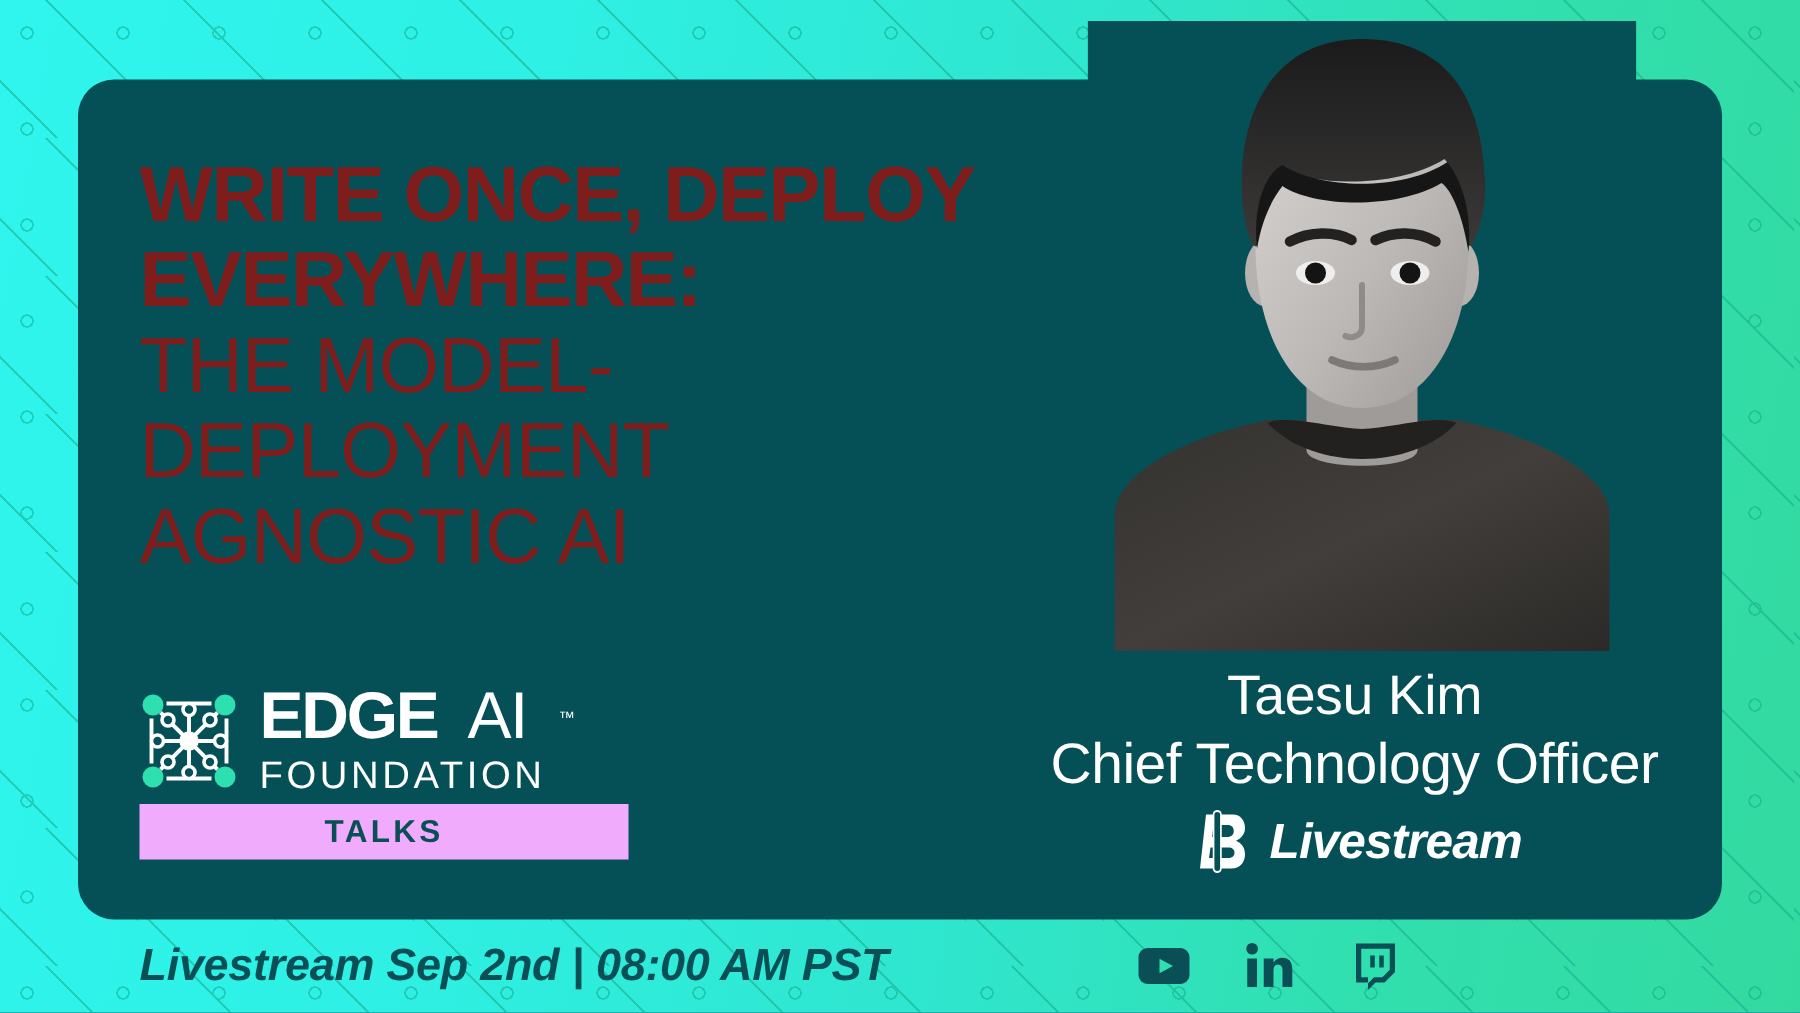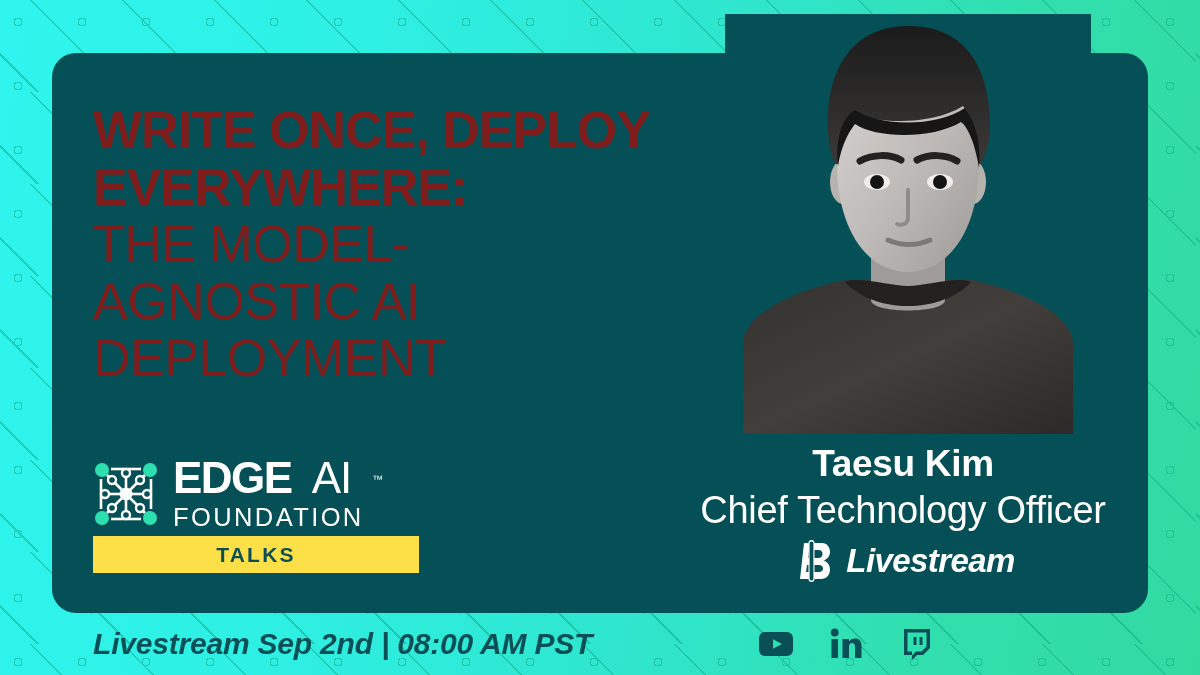--- a/index.html
+++ b/index.html
@@ -62,41 +62,41 @@
   #edge-text { font-size:44px; font-weight:800; letter-spacing:-1.5px; }
   #ai-text   { font-size:44px; font-weight:300; letter-spacing:-1px; }
   #tm-text   { font-size:11px; font-weight:400; margin-top:2px; margin-left:1px; }
   #foundation-text {
     color:#ffffff; font-size:25.5px; font-weight:400;
     letter-spacing:2.4px; margin-top:4px;
   }
   #talks-bar {
     position:absolute; left:93px; top:536px;
     width:326px; height:37px;
-    background:#fde047;
+    background:#f0abfc;
     display:flex; align-items:center; justify-content:center;
   }
   #talks-text {
     color:#0b4f56; font-size:21px; font-weight:700; letter-spacing:2.2px;
   }
 
   
   #photo {
     position:absolute;
     left:725px; top:14px; width:366px; height:420px;
     overflow:hidden;
   }
   #photo svg { display:block; width:100%; height:100%; }
 
   
   #speaker-block {
     position:absolute; left:648px; top:443px; width:510px;
     text-align:center; color:#ffffff;
   }
-  #speaker-name { font-size:37px; font-weight:700; letter-spacing:-.3px; line-height:1.15;text-align:center; }
+  #speaker-name { font-size:37px; font-weight:400; letter-spacing:-.3px; line-height:1.15;text-align:center; }
   #speaker-role { font-size:38px; font-weight:400; letter-spacing:-.3px; line-height:1.2; margin-top:2px; }
 
   #company-row {
     position:absolute; left:648px; top:540px; width:510px;
     display:flex; align-items:center; justify-content:center; gap:13px;
   }
   #company-mark { width:42px; height:42px; flex:0 0 42px; }
   #company-name {
     color:#ffffff; font-size:33px; font-weight:700;
     font-style:italic; letter-spacing:-.6px;
@@ -172,22 +172,22 @@
     <path d="M163 226 C176 232 192 232 205 226" stroke="#7c7977" stroke-width="5" fill="none" stroke-linecap="round"></path>
 
     <path d="M120 268 C150 300 216 300 246 268 C234 262 200 272 183 272 C166 272 132 262 120 268 Z" fill="#23211f"></path>
   </svg>
 </div>
 
 <div id="title-block">
   <div class="title-line bold">WRITE ONCE, DEPLOY</div>
   <div class="title-line bold">EVERYWHERE:</div>
   <div class="title-line light">THE MODEL-</div>
+  <div class="title-line light">DEPLOYMENT</div>
   <div class="title-line light">AGNOSTIC AI</div>
-  <div class="title-line light">DEPLOYMENT</div>
 </div>
 
 <div id="logo-row">
   <span id="logo-mark">
     <svg viewBox="0 0 66 66" aria-hidden="true">
       <g stroke="#ffffff" stroke-width="2.6" fill="none">
         <line x1="18" y1="8" x2="48" y2="8"></line>
         <line x1="18" y1="58" x2="48" y2="58"></line>
         <line x1="8" y1="18" x2="8" y2="48"></line>
         <line x1="58" y1="18" x2="58" y2="48"></line>

